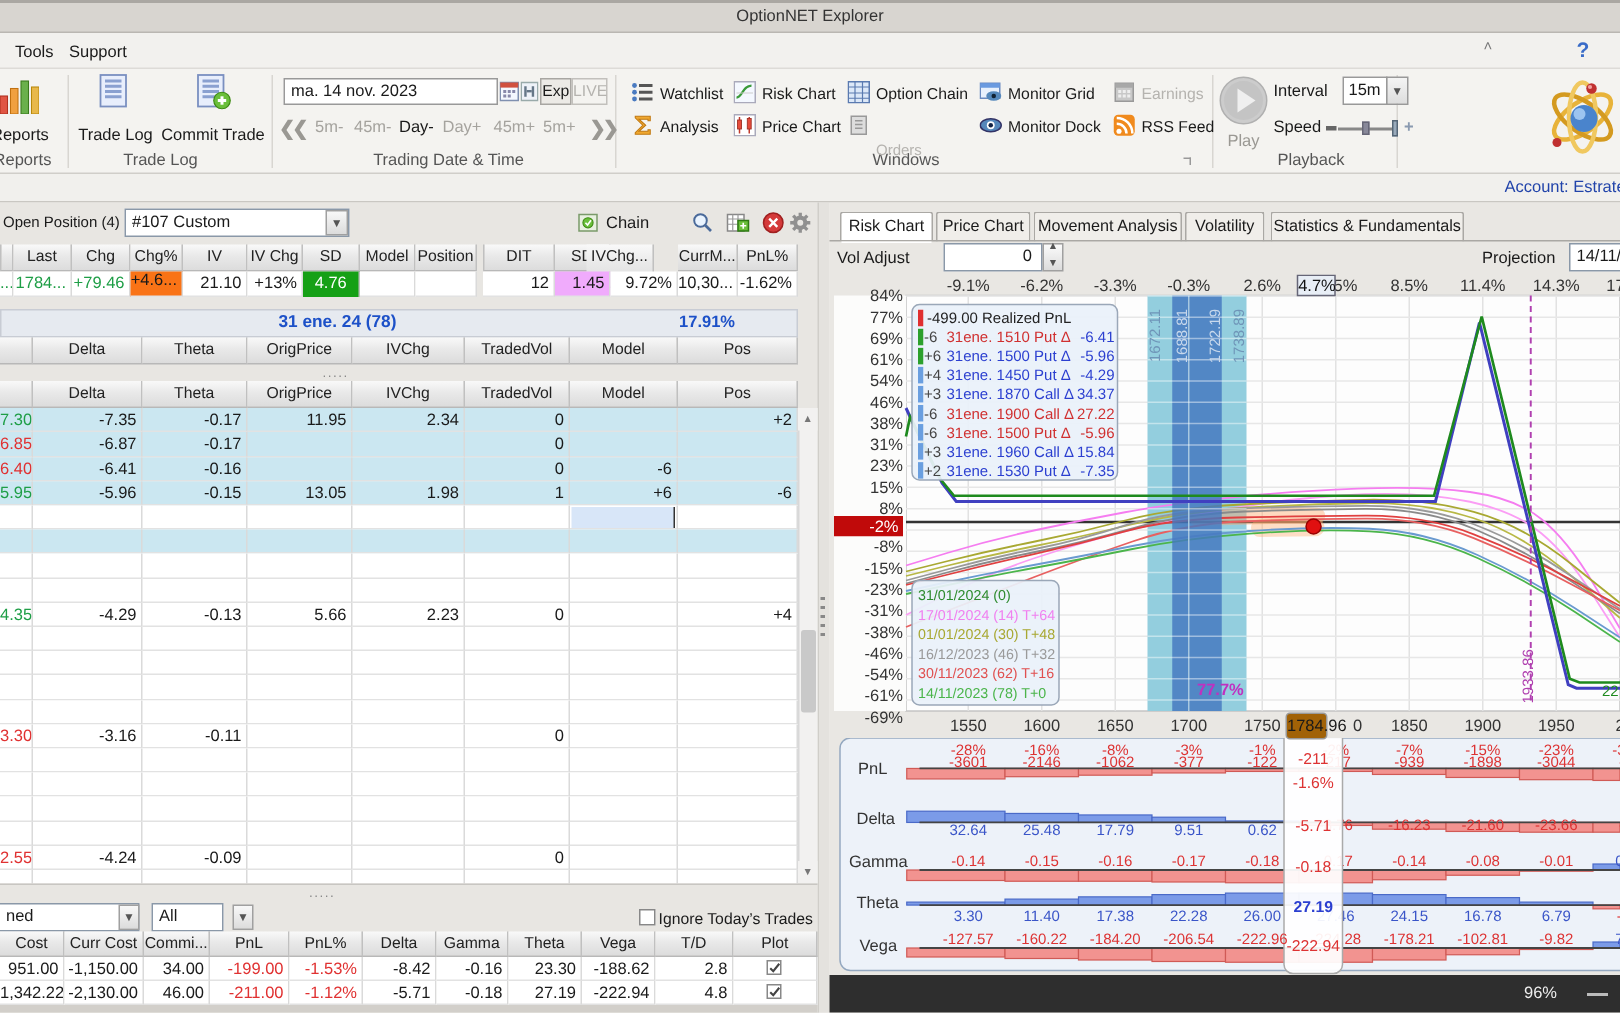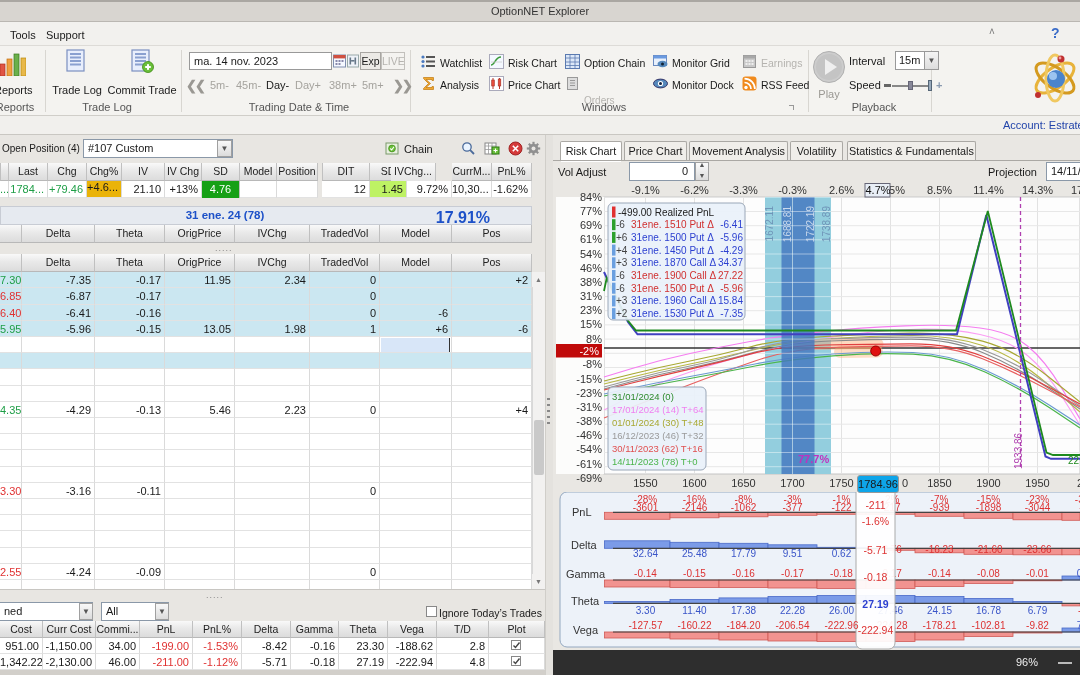--- a/index.html
+++ b/index.html
@@ -72,21 +72,21 @@
     <rect x="7.5" y="3.5" width="1.6" height="7" fill="#678"></rect>
     <rect x="4.1" y="6" width="3.4" height="1.6" fill="#678"></rect>
   </svg>
 <div class="a c" style="left:360px;top:52px;width:21px;height:18px;border:1px solid #a8a6a2;background:#eceae6;padding-top:2px;font-size:10.5px">Exp</div>
 <div class="a c" style="left:381px;top:52px;width:24px;height:18px;border:1px solid #c2c0bc;color:#b5b3af;padding-top:2px;font-size:10.5px">LIVE</div>
 <div class="a" style="left:186px;top:78px;color:#9a9893;font-size:13px;font-weight:bold;letter-spacing:-2px">❮❮</div>
 <div class="a" style="left:210px;top:79px;color:#a5a39e">5m-</div>
 <div class="a" style="left:236px;top:79px;color:#a5a39e">45m-</div>
 <div class="a" style="left:266px;top:79px;color:#1a1a1a">Day-</div>
 <div class="a" style="left:295px;top:79px;color:#a5a39e">Day+</div>
-<div class="a" style="left:329px;top:79px;color:#a5a39e">38m+</div>
+<div class="a" style="left:329px;top:79px;color:#a5a39e">45m+</div>
 <div class="a" style="left:362px;top:79px;color:#a5a39e">5m+</div>
 <div class="a" style="left:393px;top:78px;color:#9a9893;font-size:13px;font-weight:bold;letter-spacing:-2px">❯❯</div>
 <svg class="a" style="left:421px;top:54px" width="15" height="15" viewBox="0 0 15 15">
     <circle cx="2" cy="3" r="1.6" fill="#4a7ac0"></circle>
     <circle cx="2" cy="7.5" r="1.6" fill="#4a7ac0"></circle>
     <circle cx="2" cy="12" r="1.6" fill="#4a7ac0"></circle>
     <rect x="5" y="2" width="9" height="2" fill="#555"></rect>
     <rect x="5" y="6.5" width="9" height="2" fill="#555"></rect>
     <rect x="5" y="11" width="9" height="2" fill="#555"></rect>
   </svg>
@@ -230,35 +230,35 @@
 <div class="a hdr" style="left:240px;top:163px;width:37px;height:18px;line-height:17px;border-left:none">Model</div>
 <div class="a hdr" style="left:277px;top:163px;width:41px;height:18px;line-height:17px;border-left:none">Position</div>
 <div class="a hdr" style="left:322px;top:163px;width:48px;height:18px;line-height:17px;border-left:1px solid #c0c0c0">DIT</div>
 <div class="a hdr" style="left:370px;top:163px;width:37px;height:18px;line-height:17px;border-left:none">SD</div>
 <div class="a hdr" style="left:391px;top:163px;width:45px;height:29px;line-height:17px;border-left:none">IVChg...</div>
 <div class="a hdr" style="left:452px;top:163px;width:40px;height:18px;line-height:17px;border-left:none">CurrM...</div>
 <div class="a hdr" style="left:492px;top:163px;width:40px;height:18px;line-height:17px;border-left:none">PnL%</div>
 <div class="a cell grn" style="left:0px;top:181px;width:9px;height:17px;background:#fff;padding-top:2px">...</div>
 <div class="a cell grn" style="left:9px;top:181px;width:39px;height:17px;background:#fff;padding-top:2px">1784...</div>
 <div class="a cell grn" style="left:48px;top:181px;width:39px;height:17px;background:#fff;padding-top:2px">+79.46</div>
-<div class="a cell " style="left:87px;top:181px;width:35px;height:17px;background:#eab308;padding-top:0">+4.6...</div>
+<div class="a cell " style="left:87px;top:181px;width:35px;height:17px;background:#f97316;padding-top:0">+4.6...</div>
 <div class="a cell " style="left:122px;top:181px;width:43px;height:17px;background:#fff;padding-top:2px">21.10</div>
 <div class="a cell " style="left:165px;top:181px;width:37px;height:17px;background:#fff;padding-top:2px">+13%</div>
 <div class="a c" style="left:202px;top:181px;width:38px;height:17px;background:#16a016;color:#fff;border-right:1px solid #c0c0c0;padding-top:2px">4.76</div>
 <div class="a cell " style="left:240px;top:181px;width:37px;height:17px;background:#fff;padding-top:2px"></div>
 <div class="a cell " style="left:277px;top:181px;width:41px;height:17px;background:#fff;padding-top:2px"></div>
 <div class="a cell" style="left:322px;top:181px;width:48px;height:17px;background:#fff;padding-top:2px">12</div>
-<div class="a cell" style="left:370px;top:181px;width:37px;height:17px;background:#bef264;padding-top:2px">1.45</div>
+<div class="a cell" style="left:370px;top:181px;width:37px;height:17px;background:#f0abfc;padding-top:2px">1.45</div>
 <div class="a cell" style="left:407px;top:181px;width:45px;height:17px;background:#fff;padding-top:2px">9.72%</div>
 <div class="a cell" style="left:452px;top:181px;width:40px;height:17px;background:#fff;padding-top:2px">10,30...</div>
 <div class="a cell" style="left:492px;top:181px;width:40px;height:17px;background:#fff;padding-top:2px">-1.62%</div>
 <div class="a" style="left:215px;top:199px;color:#888;font-size:9px;letter-spacing:1px">.....</div>
 <div class="a" style="left:0;top:206px;width:532px;height:19px;background:#e6eaf0;border:1px solid #c8ccd4"></div>
 <div class="a c" style="left:125px;top:209px;width:200px;color:#1d51c8;font-weight:bold;font-size:11.5px">31 ene. 24 (78)</div>
-<div class="a r" style="left:400px;top:209px;width:90px;color:#1d51c8;font-weight:bold;font-size:16px">17.91%</div>
+<div class="a r" style="left:400px;top:209px;width:90px;color:#1d51c8;font-weight:bold;font-size:11px">17.91%</div>
 <div class="a hdr" style="left:0px;top:225px;width:22px;height:18px;line-height:17px"></div>
 <div class="a hdr" style="left:22px;top:225px;width:73px;height:18px;line-height:17px">Delta</div>
 <div class="a hdr" style="left:95px;top:225px;width:70px;height:18px;line-height:17px">Theta</div>
 <div class="a hdr" style="left:165px;top:225px;width:70px;height:18px;line-height:17px">OrigPrice</div>
 <div class="a hdr" style="left:235px;top:225px;width:75px;height:18px;line-height:17px">IVChg</div>
 <div class="a hdr" style="left:310px;top:225px;width:70px;height:18px;line-height:17px">TradedVol</div>
 <div class="a hdr" style="left:380px;top:225px;width:72px;height:18px;line-height:17px">Model</div>
 <div class="a hdr" style="left:452px;top:225px;width:80px;height:18px;line-height:17px">Pos</div>
 <div class="a" style="left:215px;top:243px;color:#888;font-size:9px;letter-spacing:1px">.....</div>
 <div class="a hdr" style="left:0px;top:254px;width:22px;height:18px;line-height:17px"></div>
@@ -340,21 +340,21 @@
 <div class="a cell " style="left:95px;top:113.4px;width:70px;height:16.2px;padding-top:2px;background:transparent"></div>
 <div class="a cell " style="left:165px;top:113.4px;width:70px;height:16.2px;padding-top:2px;background:transparent"></div>
 <div class="a cell " style="left:235px;top:113.4px;width:75px;height:16.2px;padding-top:2px;background:transparent"></div>
 <div class="a cell " style="left:310px;top:113.4px;width:70px;height:16.2px;padding-top:2px;background:transparent"></div>
 <div class="a cell " style="left:380px;top:113.4px;width:72px;height:16.2px;padding-top:2px;background:transparent"></div>
 <div class="a cell " style="left:452px;top:113.4px;width:80px;height:16.2px;padding-top:2px;background:transparent"></div>
 <div class="a" style="left:0;top:129.6px;width:532px;height:16.2px;background:#fff"></div>
 <div class="a cell grn" style="left:0px;top:129.6px;width:22px;height:16.2px;padding-top:2px;background:transparent">4.35</div>
 <div class="a cell " style="left:22px;top:129.6px;width:73px;height:16.2px;padding-top:2px;background:transparent">-4.29</div>
 <div class="a cell " style="left:95px;top:129.6px;width:70px;height:16.2px;padding-top:2px;background:transparent">-0.13</div>
-<div class="a cell " style="left:165px;top:129.6px;width:70px;height:16.2px;padding-top:2px;background:transparent">5.46</div>
+<div class="a cell " style="left:165px;top:129.6px;width:70px;height:16.2px;padding-top:2px;background:transparent">5.66</div>
 <div class="a cell " style="left:235px;top:129.6px;width:75px;height:16.2px;padding-top:2px;background:transparent">2.23</div>
 <div class="a cell " style="left:310px;top:129.6px;width:70px;height:16.2px;padding-top:2px;background:transparent">0</div>
 <div class="a cell " style="left:380px;top:129.6px;width:72px;height:16.2px;padding-top:2px;background:transparent"></div>
 <div class="a cell " style="left:452px;top:129.6px;width:80px;height:16.2px;padding-top:2px;background:transparent">+4</div>
 <div class="a" style="left:0;top:145.8px;width:532px;height:16.2px;background:#fff"></div>
 <div class="a cell " style="left:0px;top:145.8px;width:22px;height:16.2px;padding-top:2px;background:transparent"></div>
 <div class="a cell " style="left:22px;top:145.8px;width:73px;height:16.2px;padding-top:2px;background:transparent"></div>
 <div class="a cell " style="left:95px;top:145.8px;width:70px;height:16.2px;padding-top:2px;background:transparent"></div>
 <div class="a cell " style="left:165px;top:145.8px;width:70px;height:16.2px;padding-top:2px;background:transparent"></div>
 <div class="a cell " style="left:235px;top:145.8px;width:75px;height:16.2px;padding-top:2px;background:transparent"></div>
@@ -453,21 +453,21 @@
 <div class="a cell " style="left:452px;top:307.8px;width:80px;height:16.2px;padding-top:2px;background:transparent"></div>
 </div>
 <div class="a" style="left:532px;top:272px;width:13px;height:317px;background:#f2f1f0;border-left:1px solid #d8d8d8"></div>
 <div class="a c" style="left:532px;top:272px;width:13px;height:15px;background:#f2f1f0;color:#777;font-size:7px;padding-top:4px">▲</div>
 <div class="a c" style="left:532px;top:574px;width:13px;height:15px;background:#f2f1f0;color:#777;font-size:7px;padding-top:4px">▼</div>
 <div class="a" style="left:533.5px;top:420px;width:10px;height:55px;background:#c9c9c9;border-radius:2px"></div>
 <div class="a" style="left:0;top:589px;width:545px;height:86px;background:#e8e6e2;border-top:1px solid #c8c6c2"></div>
 <div class="a" style="left:206px;top:590px;color:#888;font-size:9px;letter-spacing:1px">.....</div>
 <div class="a" style="left:-30px;top:602px;width:123px;height:19px;background:#fff;border:1px solid #8a98a8;padding:2px 0 0 33px">ned</div>
 <div class="a c" style="left:79px;top:603px;width:14px;height:17px;background:linear-gradient(#f8f8f8,#dcdcdc);border:1px solid #a0a0a0;color:#555;font-size:8px;padding-top:3px">▼</div>
-<div class="a" style="left:101px;top:602px;width:68px;height:19px;background:#fff;border:1px solid #8a98a8;padding:2px 0 0 4px">All</div>
+<div class="a" style="left:101px;top:602px;width:48px;height:19px;background:#fff;border:1px solid #8a98a8;padding:2px 0 0 4px">All</div>
 <div class="a c" style="left:155px;top:603px;width:14px;height:17px;background:linear-gradient(#f8f8f8,#dcdcdc);border:1px solid #a0a0a0;color:#555;font-size:8px;padding-top:3px">▼</div>
 <div class="a" style="left:426px;top:606px;width:11px;height:11px;background:#fff;border:1px solid #888"></div>
 <div class="a" style="left:439px;top:607px;font-size:10.5px">Ignore Today’s Trades</div>
 <div class="a hdr" style="left:0px;top:621px;width:43px;height:17px;line-height:16px">Cost</div>
 <div class="a hdr" style="left:43px;top:621px;width:53px;height:17px;line-height:16px">Curr Cost</div>
 <div class="a hdr" style="left:96px;top:621px;width:44px;height:17px;line-height:16px">Commi...</div>
 <div class="a hdr" style="left:140px;top:621px;width:53px;height:17px;line-height:16px">PnL</div>
 <div class="a hdr" style="left:193px;top:621px;width:49px;height:17px;line-height:16px">PnL%</div>
 <div class="a hdr" style="left:242px;top:621px;width:49px;height:17px;line-height:16px">Delta</div>
 <div class="a hdr" style="left:291px;top:621px;width:48px;height:17px;line-height:16px">Gamma</div>
@@ -811,15 +811,15 @@
     <text x="435.5" y="137" font-size="10" fill="#d33" text-anchor="middle">-102.81</text>
     <text x="484.5" y="137" font-size="10" fill="#d33" text-anchor="middle">-9.82</text>
     <text x="533.5" y="137" font-size="10" fill="#3a55c8" text-anchor="middle">70.9</text>
     <text x="322.5" y="17" font-size="10.5" fill="#d33" text-anchor="middle" font-weight="normal">-211</text>
     <text x="322.5" y="33" font-size="10.5" fill="#d33" text-anchor="middle" font-weight="normal">-1.6%</text>
     <text x="322.5" y="62" font-size="10.5" fill="#d33" text-anchor="middle" font-weight="normal">-5.71</text>
     <text x="322.5" y="89" font-size="10.5" fill="#d33" text-anchor="middle" font-weight="normal">-0.18</text>
     <text x="322.5" y="116" font-size="10.5" fill="#2b3fd0" text-anchor="middle" font-weight="bold">27.19</text>
     <text x="322.5" y="142" font-size="10.5" fill="#d33" text-anchor="middle" font-weight="normal">-222.94</text>
   </svg>
-<div class="a c" style="left:857px;top:475px;width:42px;height:18px;background:#0ea5e9;border:1px solid #999;border-radius:3px;padding-top:2px;z-index:5">1784.96</div>
+<div class="a c" style="left:857px;top:475px;width:28px;height:18px;background:#a16207;border:1px solid #999;border-radius:3px;padding-top:2px;z-index:5">1784.96</div>
 <div class="a" style="left:553px;top:650px;width:527px;height:25px;background:#2e2e2e"></div>
 <div class="a" style="left:1016px;top:656px;color:#eee">96%</div>
 <div class="a" style="left:1058px;top:662px;width:14px;height:2px;background:#bbb"></div>
 </body></html>

